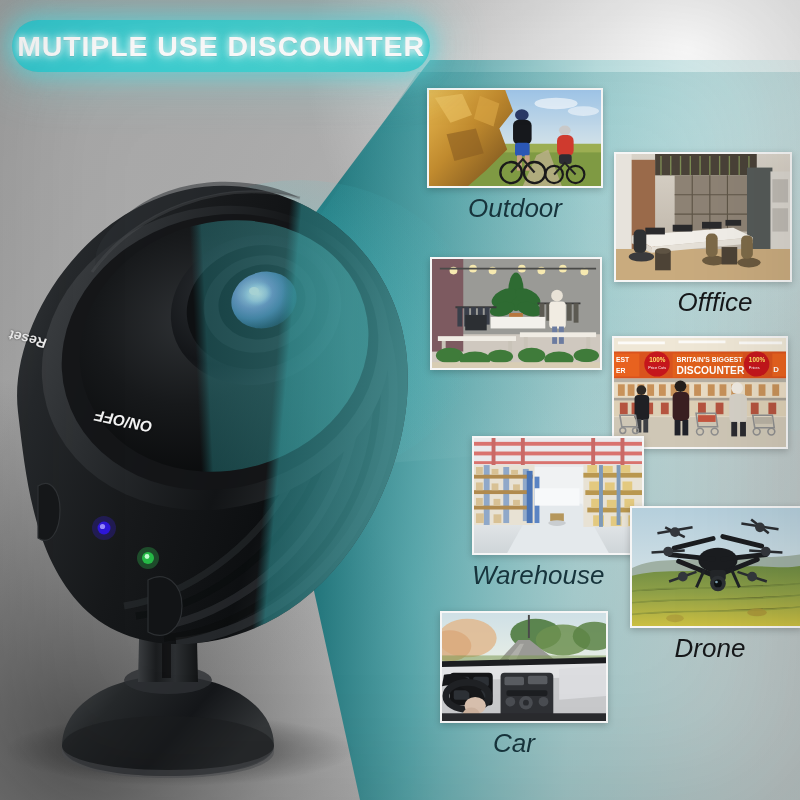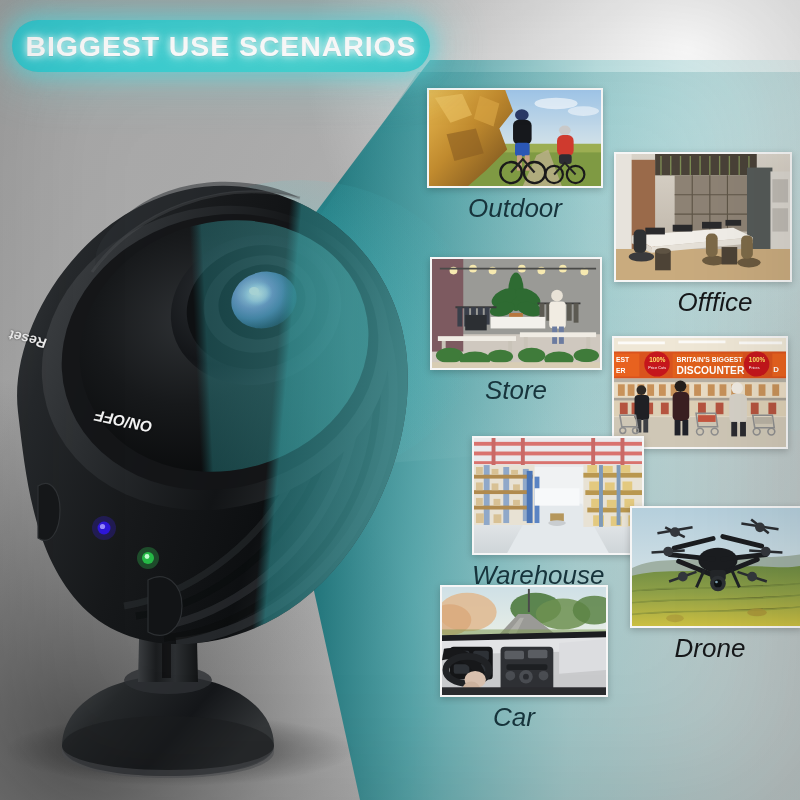--- a/index.html
+++ b/index.html
@@ -107,21 +107,21 @@
 
   #tile-supermarket{ left:612px; top:336px; width:168px; }
   #tile-supermarket .thumb { width:176px; height:113px; }
 
   #tile-warehouse  { left:432px; top:436px; width:172px;padding-left:40px; }
   #tile-warehouse .thumb { width:172px; height:119px; }
 
   #tile-drone      { left:618px; top:506px; width:172px;padding-left:12px; }
   #tile-drone    .thumb { width:172px; height:122px; }
 
-  #tile-car        { left:440px; top:585px; width:148px; }
+  #tile-car        { left:440px; top:611px; width:148px; }
   #tile-car      .thumb { width:168px; height:112px; }
 
   .vignette {
     position:absolute; inset:0; pointer-events:none; z-index:60;
     box-shadow:inset 0 0 120px 22px rgba(0,0,0,0.10);
   }
 </style>
 </head>
 <body>
 
@@ -148,21 +148,21 @@
 
       <path d="M 250,300 L 430,60 L 800,60 L 800,800 L 360,800 Z" fill="url(#beamGrad)"></path>
 
       <path d="M 268,292 L 418,72 L 800,72 L 800,430 L 300,470 Z" fill="url(#beamGrad2)" opacity="0.45"></path>
 
       <ellipse cx="300" cy="330" rx="180" ry="150" fill="url(#coreGlow)"></ellipse>
     </svg>
   </div>
 
   <div id="banner">
-    <span id="banner-text">BIGGEST USE SCENARIOS</span>
+    <span id="banner-text">MUTIPLE USE DISCOUNTER</span>
   </div>
 
   <div id="camera-group">
     <svg viewBox="0 0 440 650" width="440" height="650" xmlns="http://www.w3.org/2000/svg">
       <defs>
 
         <linearGradient id="bodyG" x1="0" y1="0" x2="1" y2="0.35">
           <stop offset="0%" stop-color="#3a3d40"></stop>
           <stop offset="18%" stop-color="#26292c"></stop>
           <stop offset="48%" stop-color="#17191b"></stop>
@@ -478,21 +478,20 @@
           <ellipse cx="18" cy="100" rx="14" ry="8"></ellipse>
             <ellipse cx="44" cy="104" rx="16" ry="8"></ellipse>
           <ellipse cx="70" cy="101" rx="13" ry="7"></ellipse>
             <ellipse cx="102" cy="100" rx="14" ry="8"></ellipse>
           <ellipse cx="130" cy="104" rx="15" ry="8"></ellipse>
             <ellipse cx="158" cy="100" rx="13" ry="7"></ellipse>
         </g>
         <rect y="107" width="172" height="6" fill="#d8cdb4"></rect>
       </svg>
     </div>
-    <div class="caption">Store</div>
   </div>
 
   <div class="tile" id="tile-supermarket">
     <div class="thumb">
       <svg viewBox="0 0 176 113" preserveAspectRatio="none" xmlns="http://www.w3.org/2000/svg">
         <rect width="176" height="113" fill="#e3d9c8"></rect>
 
         <rect width="176" height="14" fill="#efe7d6"></rect>
         <g stroke="#ffffff" stroke-width="3" opacity="0.85">
           <line x1="4" y1="5" x2="52" y2="5"></line>

